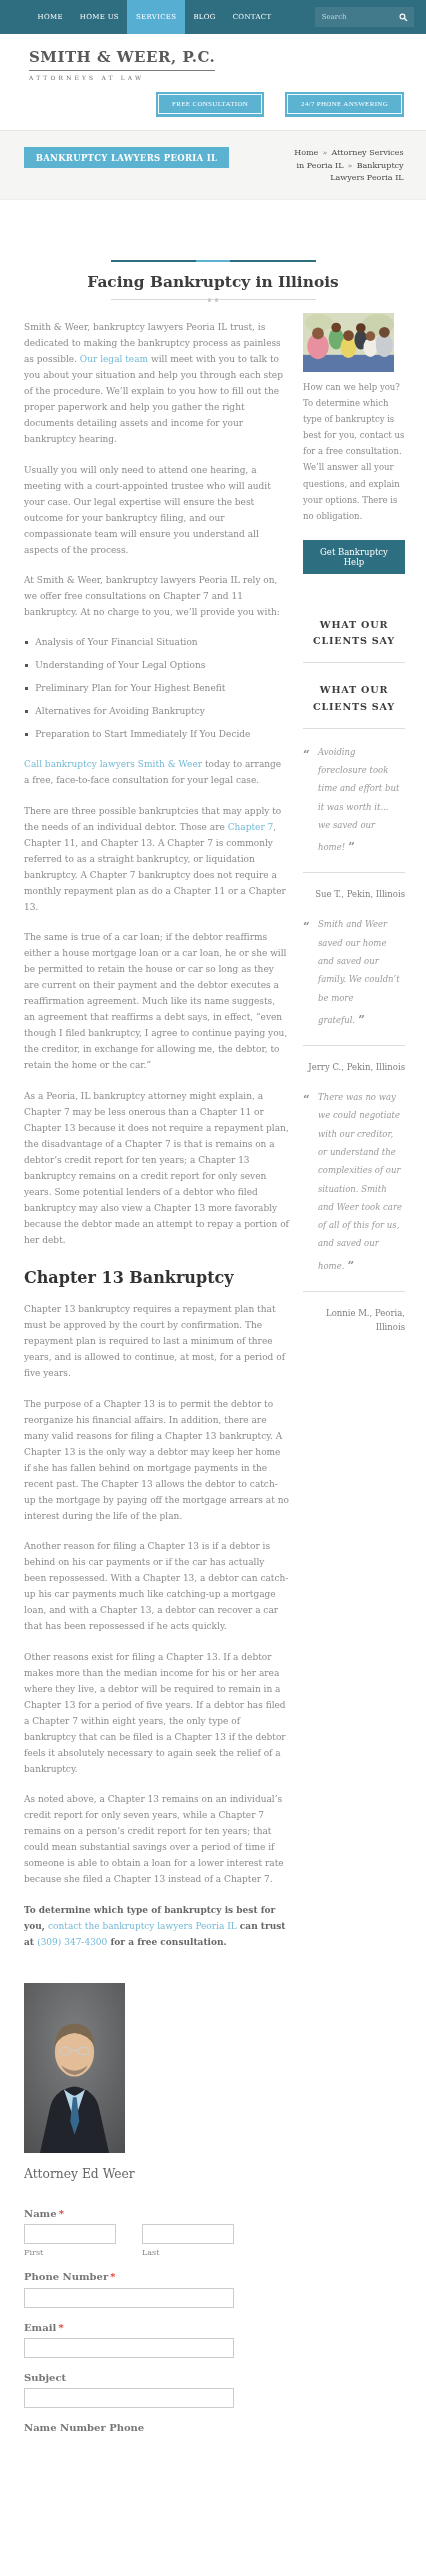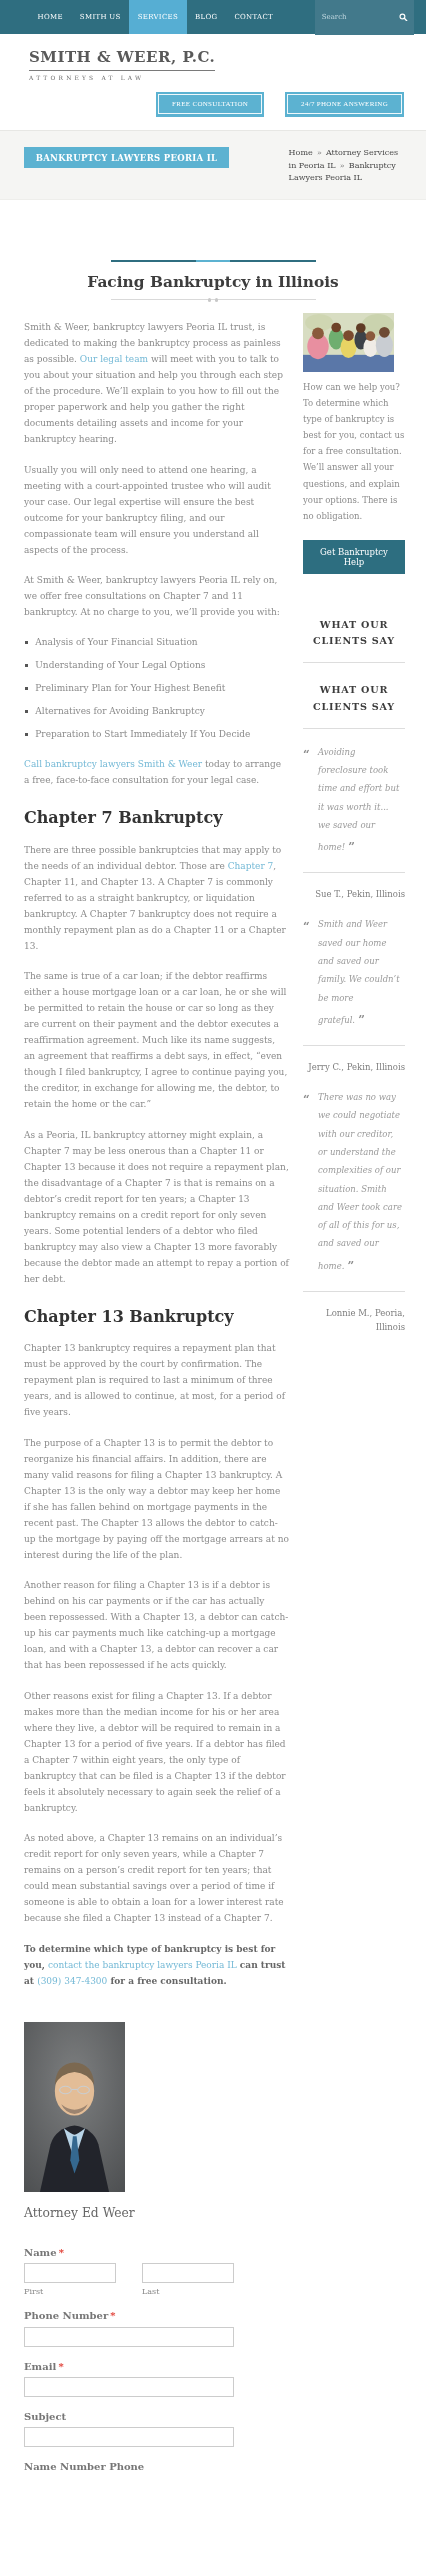--- a/index.html
+++ b/index.html
@@ -26,21 +26,21 @@
     align-items: center;
     padding: 0 8.5px;
     cursor: pointer;
     text-decoration: none;
   }
   .nav-item.active { background: #56aed3; }
   .search-box {
     margin-left: auto;
     background: #42798b;
     width: 99px;
-    height: 36px;
+    height: 20px;
     display: flex;
     align-items: center;
     padding: 0 6.4px;
   }
   .search-box input {
     background: transparent;
     border: none;
     outline: none;
     color: #dcebf1;
     font-family: inherit;
@@ -109,21 +109,21 @@
   .page-title-box {
     background: #5cb2d1;
     color: #fff;
     font-size: 8.5px;
     font-weight: bold;
     letter-spacing: 0.3px;
     padding: 5.3px 11.7px;
   }
   .breadcrumb {
     width: 115px;
-    text-align: left;
+    text-align: right;
     font-size: 8px;
     color: #4a4a4a;
     line-height: 1.55;
   }
   .breadcrumb a { color: #4a4a4a; text-decoration: none; }
   .crumb-sep { color: #7a7a7a; padding: 0 1.6px; }
   
   .hero { text-align: center; padding-top: 60px; }
   .hero-bar { display: flex; width: 205px; height: 2.7px; margin: 0 auto; }
   .hero-bar .seg-dark { background: #2f6e80; flex: 1; }
@@ -274,21 +274,21 @@
     margin: 14px 0 3.2px;
     line-height: 1.7;
   }
 </style>
 </head>
 <body>
 
 <div class="topnav">
   <div class="nav-items">
     <a class="nav-item" href="#">HOME</a>
-    <a class="nav-item" href="#">SMITH US</a>
+    <a class="nav-item" href="#">HOME US</a>
     <a class="nav-item active" href="#">SERVICES</a>
     <a class="nav-item" href="#">BLOG</a>
     <a class="nav-item" href="#">CONTACT</a>
   </div>
   <div class="search-box">
     <input type="text" placeholder="Search" style="">
     <svg class="search-icon" viewBox="0 0 16 16">
       <circle cx="6.5" cy="6.5" r="4.5" fill="none" stroke="#ffffff" stroke-width="2.2"></circle>
       <line x1="10" y1="10" x2="14.5" y2="14.5" stroke="#ffffff" stroke-width="2.6" stroke-linecap="round"></line>
     </svg>
@@ -358,21 +358,20 @@
           <span>Alternatives for Avoiding Bankruptcy</span>
         </li>
       <li>
           <span class="bullet-square"></span>
           <span>Preparation to Start Immediately If You Decide</span>
         </li>
     </ul>
 
     <p><a href="#">Call bankruptcy lawyers Smith &amp; Weer</a><span> today to arrange a free, face-to-face consultation for your legal case.</span></p>
 
-    <h2>Chapter 7 Bankruptcy</h2>
 
     <p><span>There are three possible bankruptcies that may apply to the needs of an individual debtor. Those are </span><a href="#">Chapter 7</a><span>, Chapter 11, and Chapter 13. A Chapter 7 is commonly referred to as a straight bankruptcy, or liquidation bankruptcy. A Chapter 7 bankruptcy does not require a monthly repayment plan as do a Chapter 11 or a Chapter 13.</span></p>
 
     <p>The same is true of a car loan; if the debtor reaffirms either a house mortgage loan or a car loan, he or she will be permitted to retain the house or car so long as they are current on their payment and the debtor executes a reaffirmation agreement. Much like its name suggests, an agreement that reaffirms a debt says, in effect, “even though I filed bankruptcy, I agree to continue paying you, the creditor, in exchange for allowing me, the debtor, to retain the home or the car.”</p>
     <p>As a Peoria, IL bankruptcy attorney might explain,  a Chapter 7 may be less onerous than a Chapter 11 or Chapter 13 because it does not require a repayment plan, the disadvantage of a Chapter 7 is that is remains on a debtor’s credit report for ten years; a Chapter 13 bankruptcy remains on a credit report for only seven years. Some potential lenders of a debtor who filed bankruptcy may also view a Chapter 13 more favorably because the debtor made an attempt to repay a portion of her debt.</p>
 
     <h2>Chapter 13 Bankruptcy</h2>
 
     <p>Chapter 13 bankruptcy requires a repayment plan that must be approved by the court by confirmation. The repayment plan is required to last a minimum of three years, and is allowed to continue, at most, for a period of five years.</p>
     <p>The purpose of a Chapter 13 is to permit the debtor to reorganize his financial affairs. In addition, there are many valid reasons for filing a Chapter 13 bankruptcy. A Chapter 13 is the only way a debtor may keep her home if she has fallen behind on mortgage payments in the recent past. The Chapter 13 allows the debtor to catch-up the mortgage by paying off the mortgage arrears at no interest during the life of the plan.</p>

